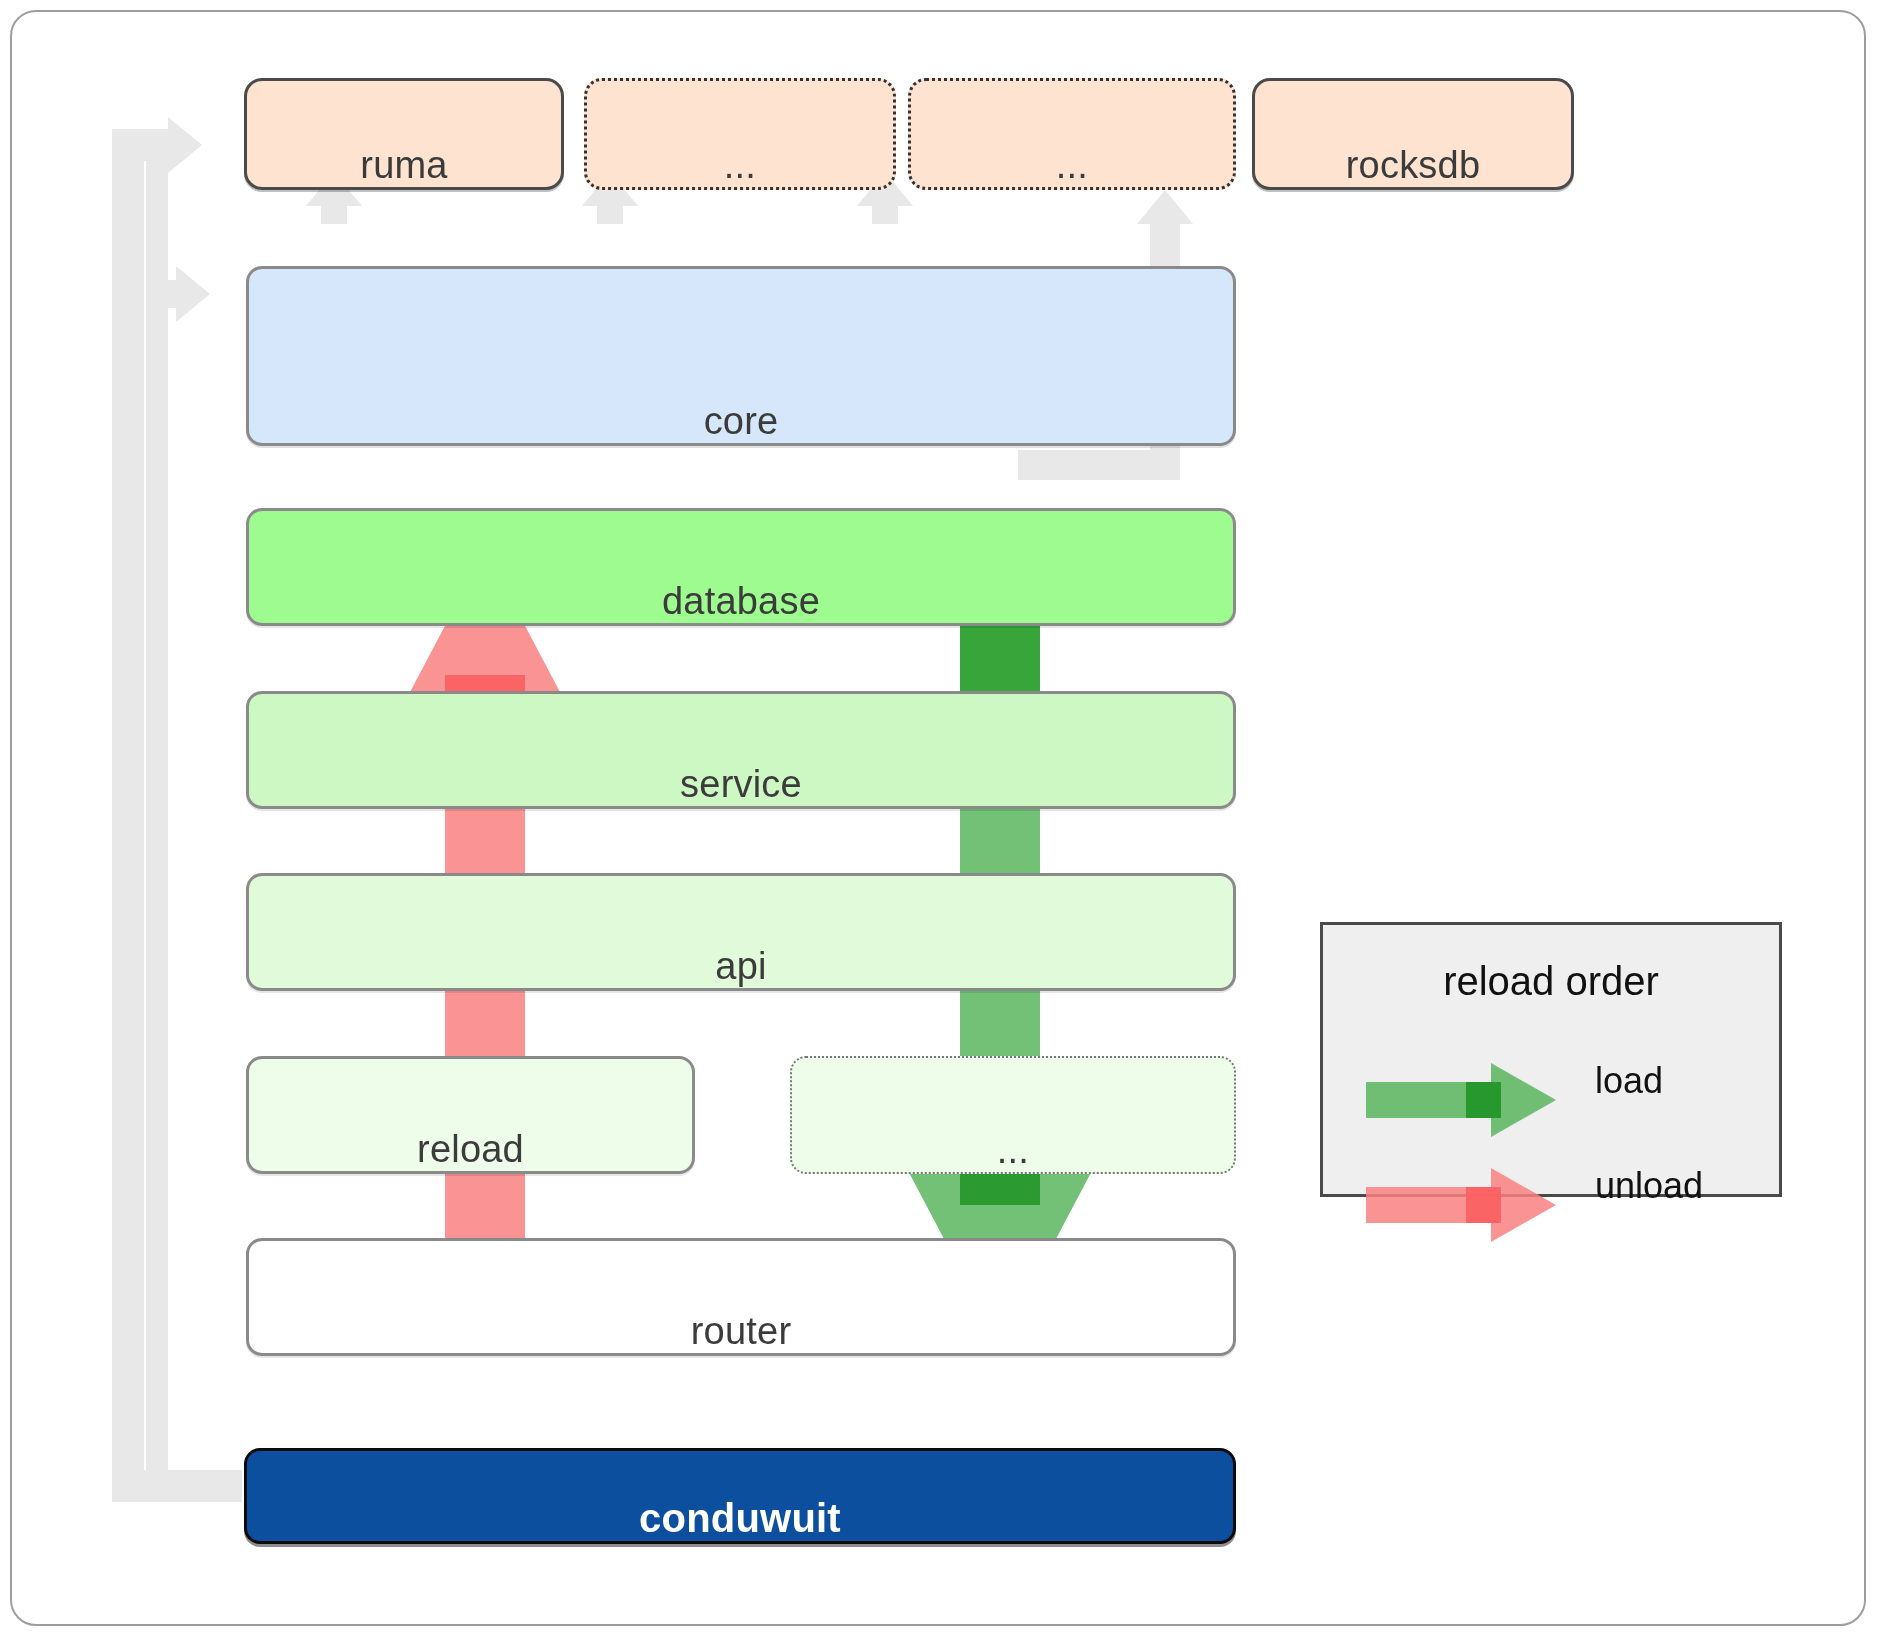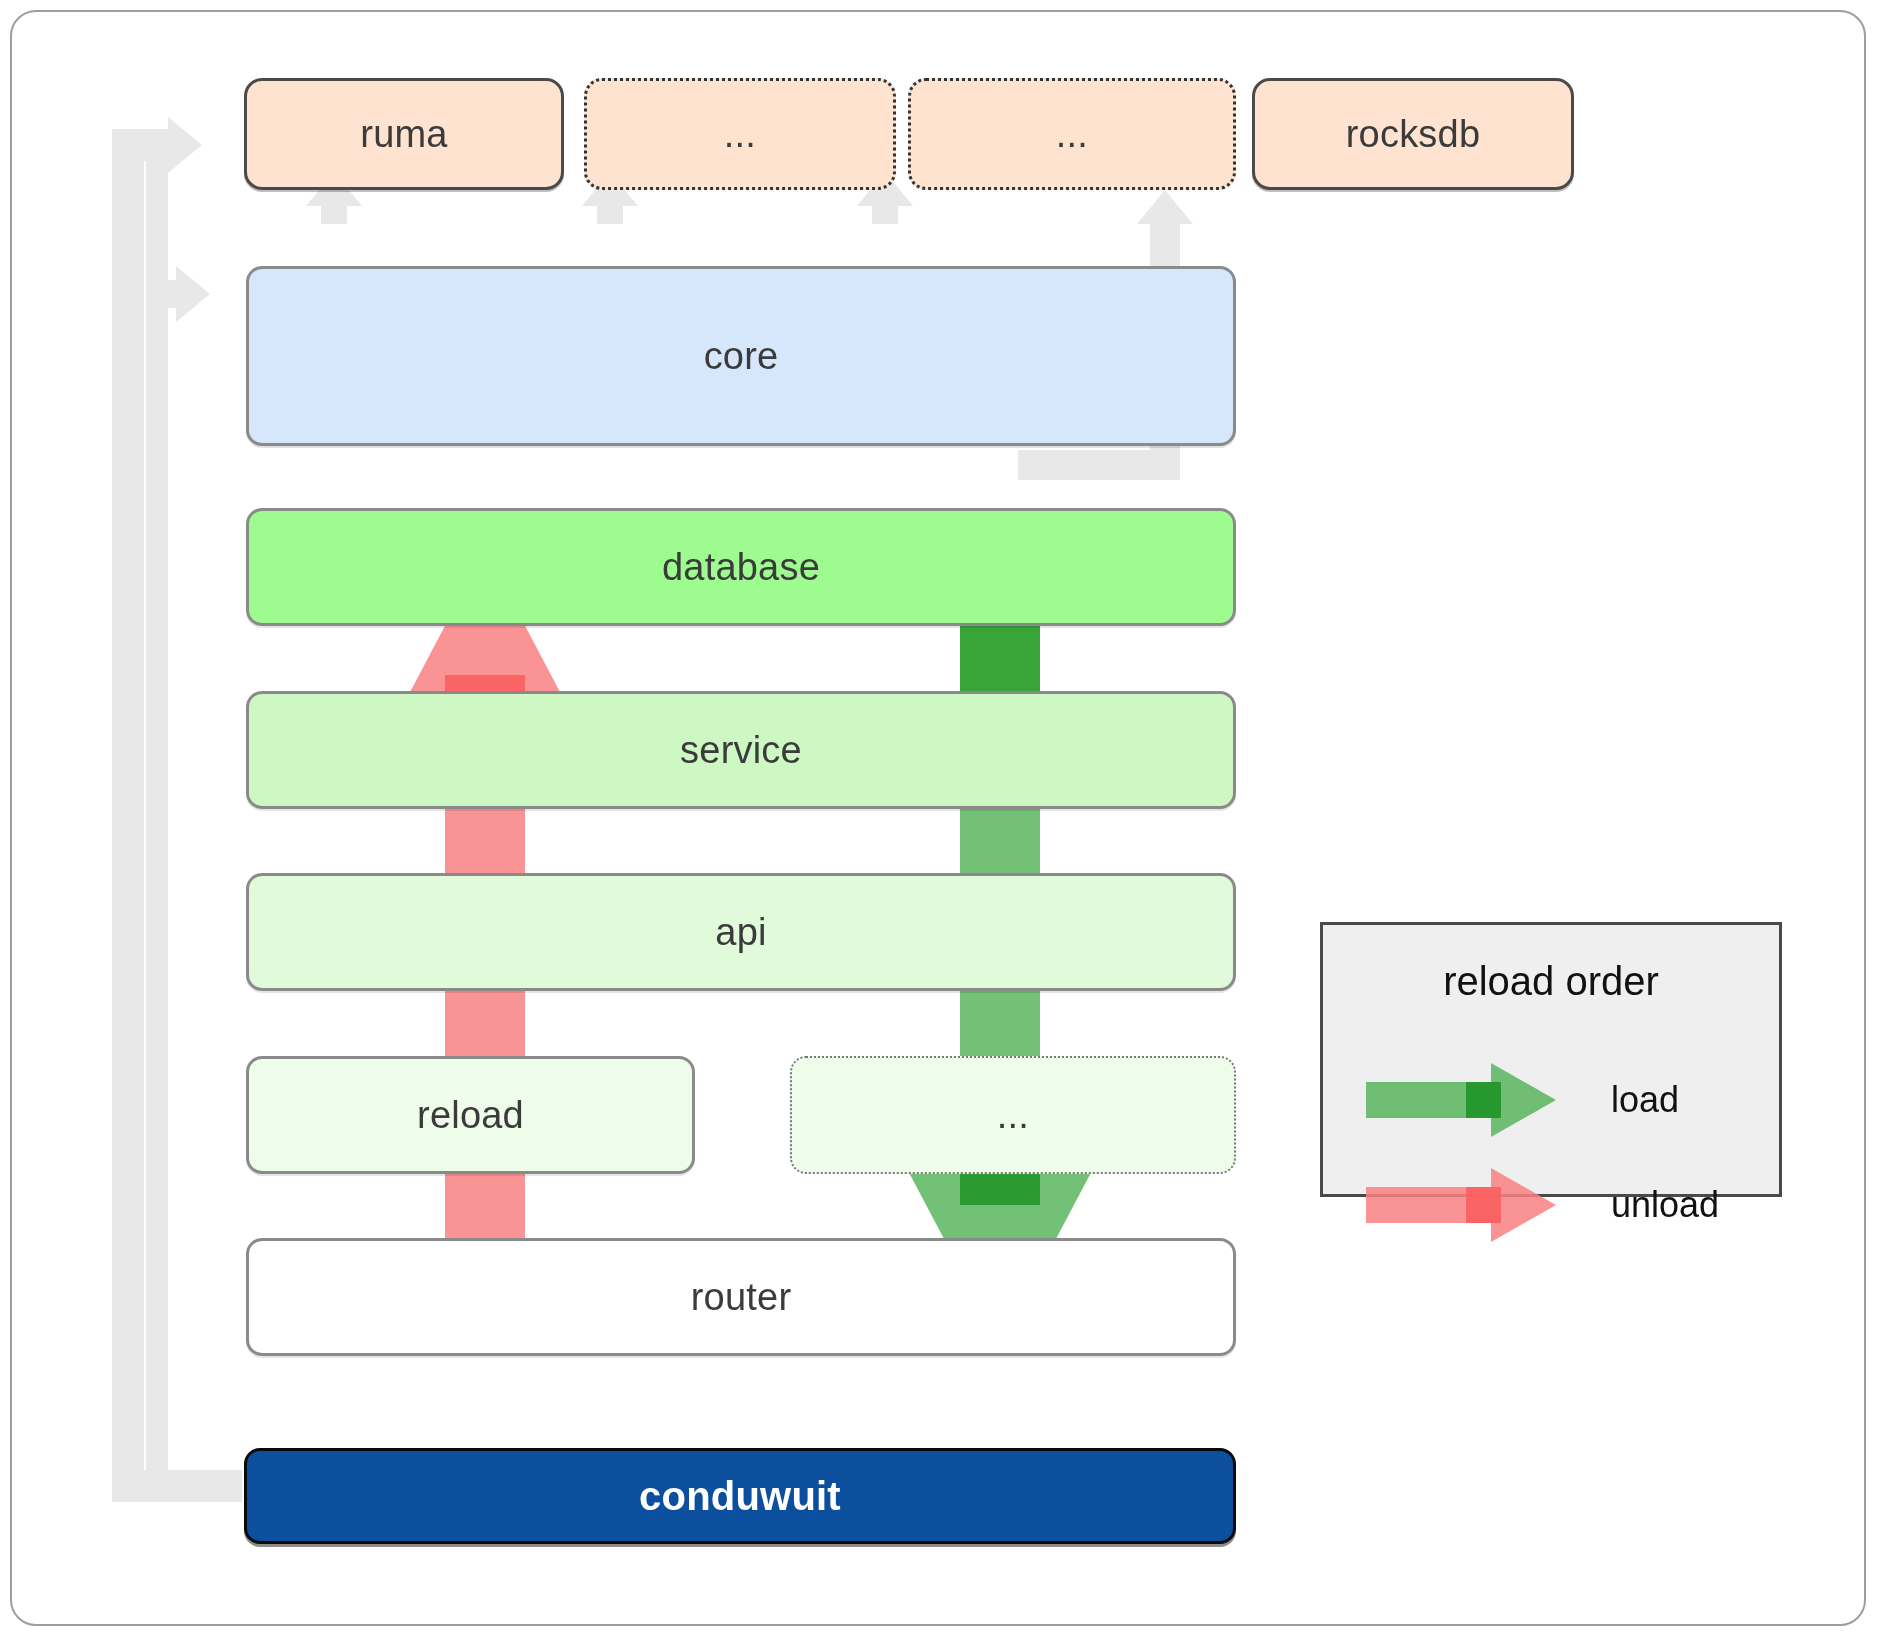--- a/index.html
+++ b/index.html
@@ -16,21 +16,21 @@
     width:1856px;height:1616px;
     border:2px solid #9e9e9e;
     border-radius:26px;
     background:#ffffff;
     box-sizing:border-box;
   }
   .box{
     position:absolute;
     box-sizing:border-box;
     display:flex;
-    align-items:center;
+    align-items:flex-end;
     justify-content:center;
     border-radius:14px;
     font-size:38px;
     color:#3b3b3b;
     letter-spacing:.2px;
     z-index:6;
   }
   .box .lbl{pointer-events:none;}
   
   .dep{
@@ -94,23 +94,22 @@
     position:absolute;
     width:100%;
     text-align:center;
     top:34px;
     font-size:40px;
     color:#111;
   }
   .legend-row{
     position:absolute;
     display:flex;
-    align-items:center;
+    align-items:flex-start;
     left:38px;
-    gap:16px;
   }
   .legend-lbl{
     font-size:36px;
     color:#111;
     margin-left:34px;
     white-space:nowrap;
   }
 </style>
 </head>
 <body>

